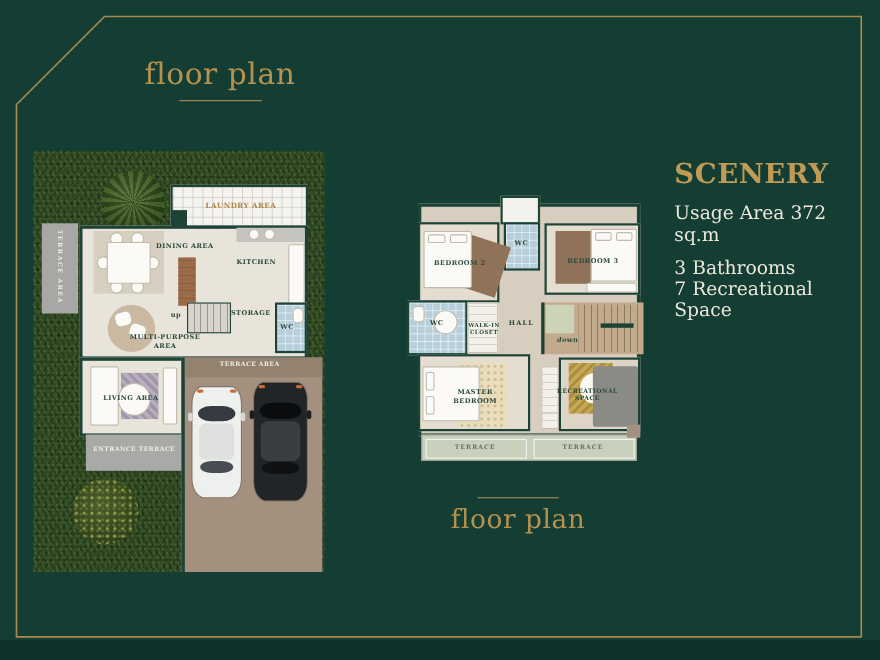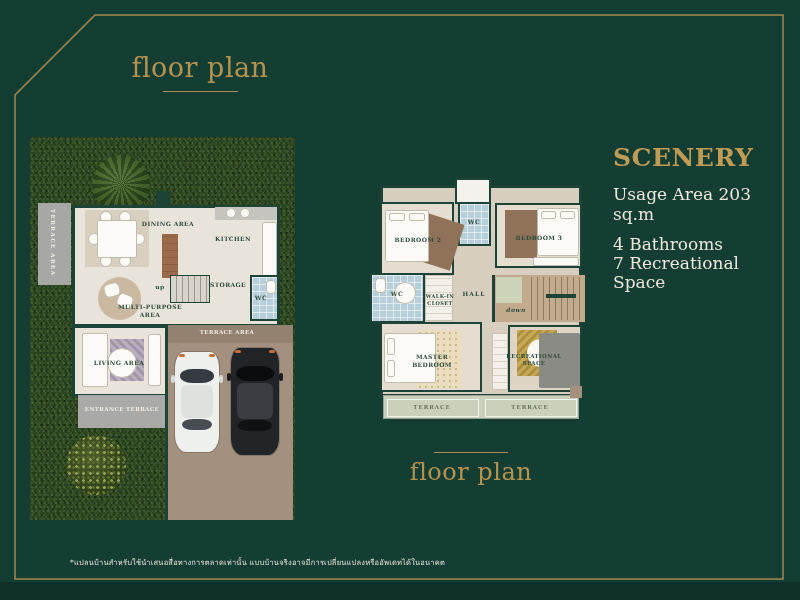--- a/index.html
+++ b/index.html
@@ -93,35 +93,38 @@
   </svg>
   <div id="bottom-band" class="abs"></div>
 
   <div class="abs" style="left:100px;top:52px;width:200px;">
     <div class="plan-heading">floor plan</div>
     <div class="divider" style="width:75px;margin:8px auto 6px auto;"></div>
   </div>
 
   <div id="info-panel" class="abs">
     <div id="info-title">SCENERY</div>
-    <div class="info-line">Usage Area 203 sq.m</div>
+    <div class="info-line">Usage Area 372 sq.m</div>
     <div class="feat-block">
-      <div class="feat-line">4 Bathrooms</div>
+      <div class="feat-line">3 Bathrooms</div>
       <div class="feat-line">7 Recreational Space</div>
     </div>
   </div>
 
   <div id="plot1" class="abs">
     <div class="abs tree" style="left:62px;top:18px;width:58px;height:58px;"></div>
     <div class="abs bush" style="left:36px;top:298px;width:60px;height:60px;"></div>
 
     <div class="abs gray" style="left:8px;top:66px;width:33px;height:82px;">
       <div class="lbl lbl-white lbl-vert" style="left:11px;top:6px;">TERRACE AREA</div>
     </div>
 
+    <div class="abs room tile-white" style="left:125px;top:31px;width:125px;height:39px;">
+      <div class="lbl lbl-gold" style="left:22px;top:13px;width:80px;">LAUNDRY AREA</div>
+    </div>
 
     <div class="abs room thick floorA" style="left:42px;top:68px;width:208px;height:122px;"></div>
     <div class="abs room thick floorA" style="left:42px;top:188px;width:96px;height:72px;"></div>
 
     <div class="abs" style="left:55px;top:73px;width:64px;height:57px;background:#d7cfc0;"></div>
     <div class="abs furn chair" style="left:70px;top:74px;"></div>
     <div class="abs furn chair" style="left:89px;top:74px;"></div>
     <div class="abs furn chair" style="left:70px;top:118px;"></div>
     <div class="abs furn chair" style="left:89px;top:118px;"></div>
     <div class="abs furn chair" style="left:58px;top:96px;"></div>
@@ -256,15 +259,14 @@
     <div class="lbl" style="left:131px;top:128px;width:40px;font-style:italic;">down</div>
     <div class="lbl" style="left:45px;top:175px;width:44px;">MASTER BEDROOM</div>
     <div class="lbl" style="left:134px;top:175px;width:70px;font-size:5.5px;">RECREATIONAL SPACE</div>
   </div>
 
   <div class="abs" style="left:371px;top:446px;width:200px;">
     <div class="divider" style="width:74px;margin:6px auto 5px auto;"></div>
     <div class="plan-heading" style="font-size:24px;">floor plan</div>
   </div>
 
-  <div id="disclaimer" class="abs">*แปลนบ้านสำหรับใช้นำเสนอสื่อทางการตลาดเท่านั้น แบบบ้านจริงอาจมีการเปลี่ยนแปลงหรืออัพเดทได้ในอนาคต</div>
 
 </div>
 
 </body></html>

